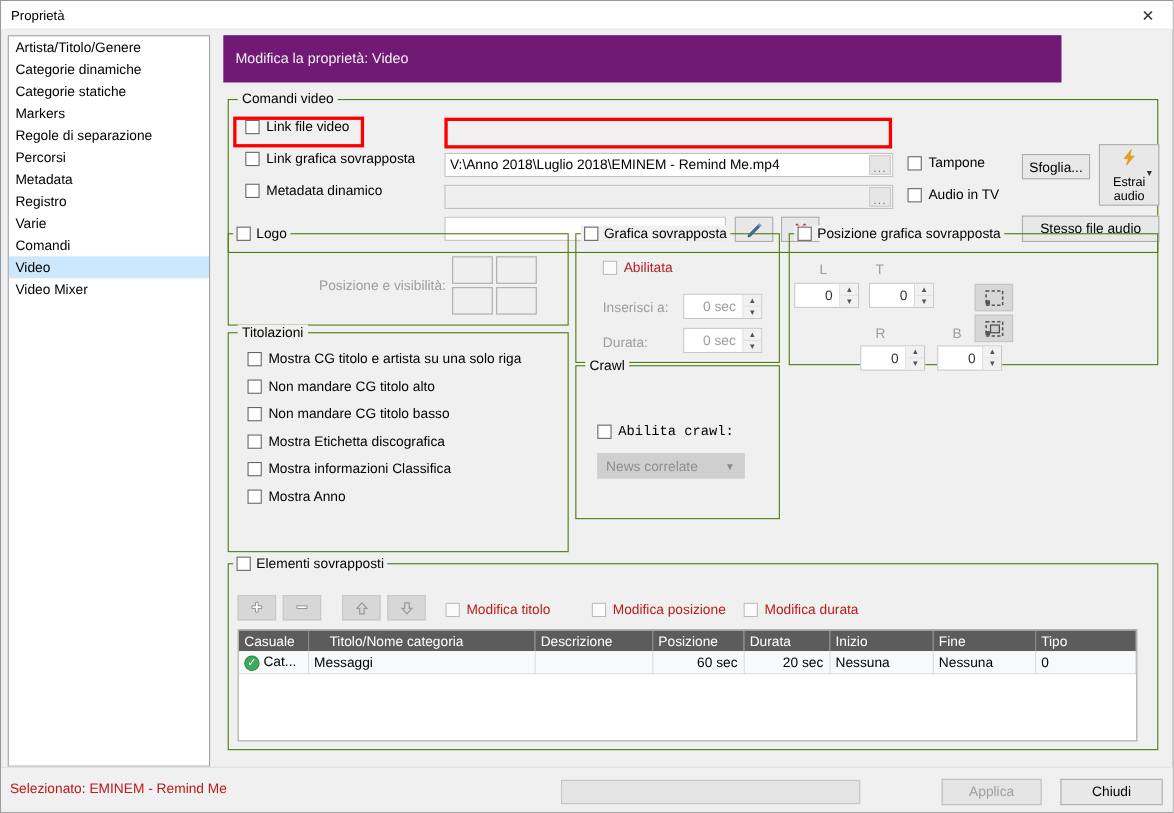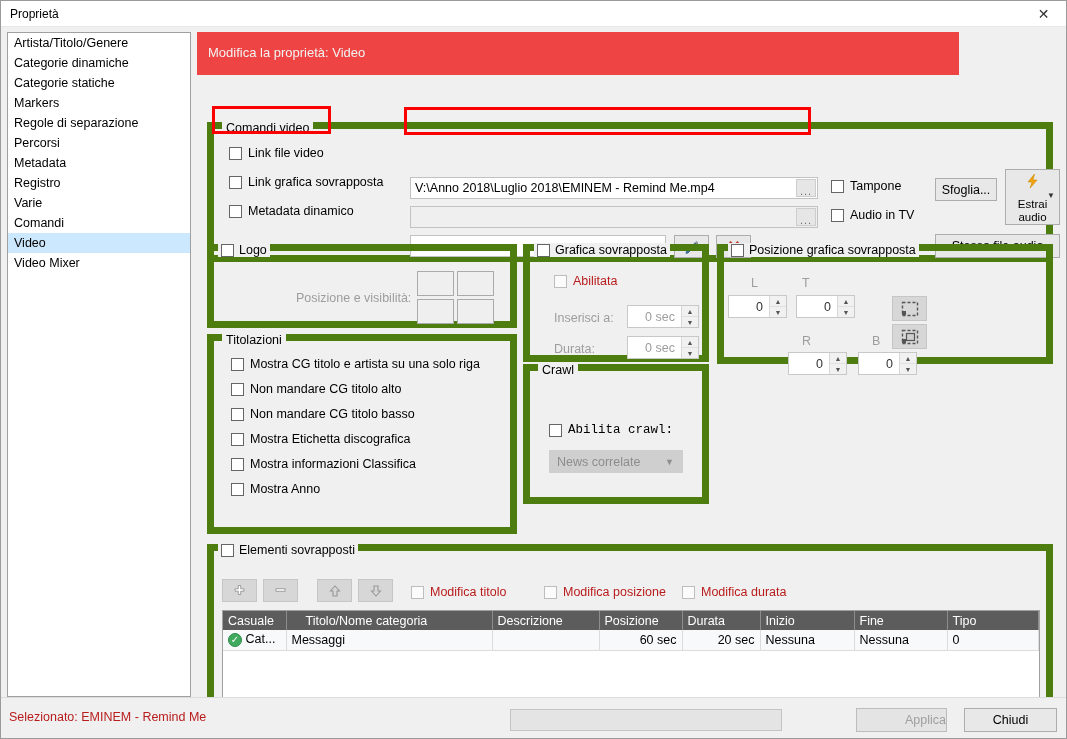--- a/index.html
+++ b/index.html
@@ -54,35 +54,34 @@
   }
   .sidebar .item.selected { background: #cce8ff; }
 
   
   .main {
     position: absolute; left: 196px; top: 31px;
     width: 866px; height: 665px;
     background: #f0f0f0;
   }
   .hdrbar {
-    position: absolute; left: 0; top: 0;
+    position: absolute; left: 6px; top: 0;
     width: 762px; height: 43px;
-    background: #ef4444;
+    background: #701a75;
   }
   .hdrbar span {
     position: absolute; left: 11px; top: 13px;
     color: #f2f2f2; font-size: 13px;
   }
 
   
   .group {
     position: absolute;
-    border: 7px solid #4d7c0f;
+    border: 1px solid #4d7c0f;
     background: transparent;
-    margin-top: 32px;
   }
   .group > .glabel {
     position: absolute; top: -8px; left: 8px;
     background: #f0f0f0;
     padding: 0 4px;
     font-size: 12.5px;
     color: #000;
     white-space: nowrap;
   }
   .group > .glabel.chk {
@@ -578,20 +577,20 @@
         </table>
       </div>
     </div>
 
   </div>
 
   <div class="statusbar">
     <div class="statustext">Selezionato: EMINEM - Remind Me</div>
   </div>
   <div class="progbar"></div>
-  <div class="btn dis" style="left:855px; top:707px; width:91px; height:24px;justify-content:flex-end;">
+  <div class="btn dis" style="left:855px; top:707px; width:91px; height:24px;">
     <span>Applica</span>
   </div>
   <div class="btn" style="left:963px; top:707px; width:93px; height:24px;">
     <span>Chiudi</span>
   </div>
 
 </div>
 
 </body></html>

